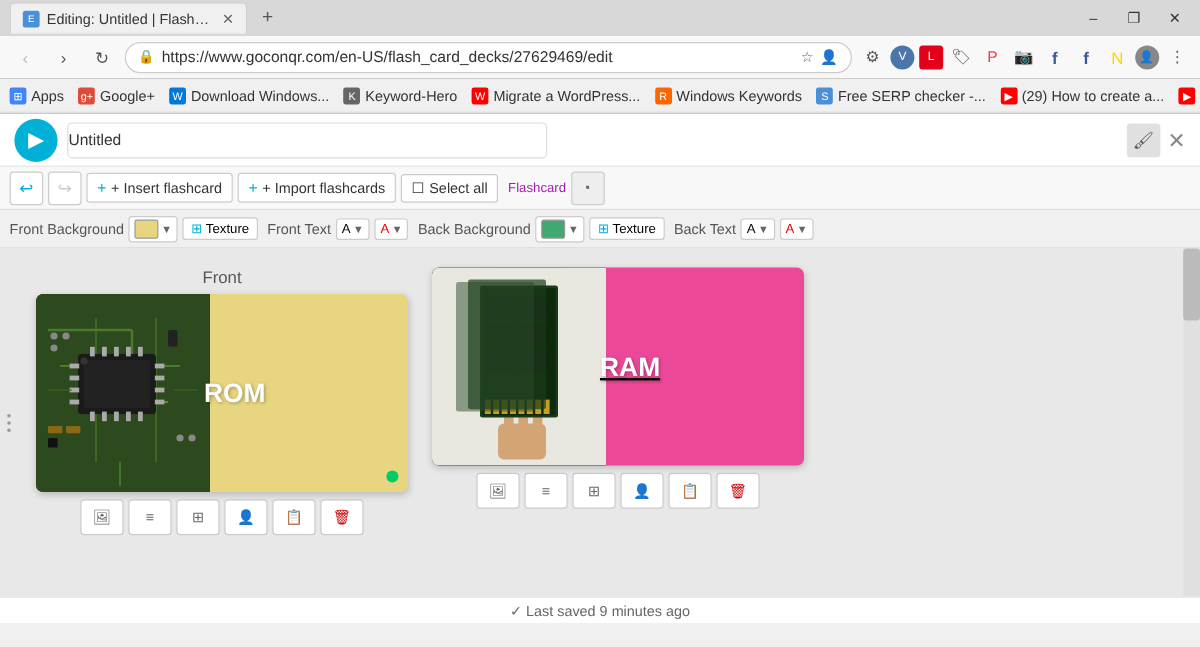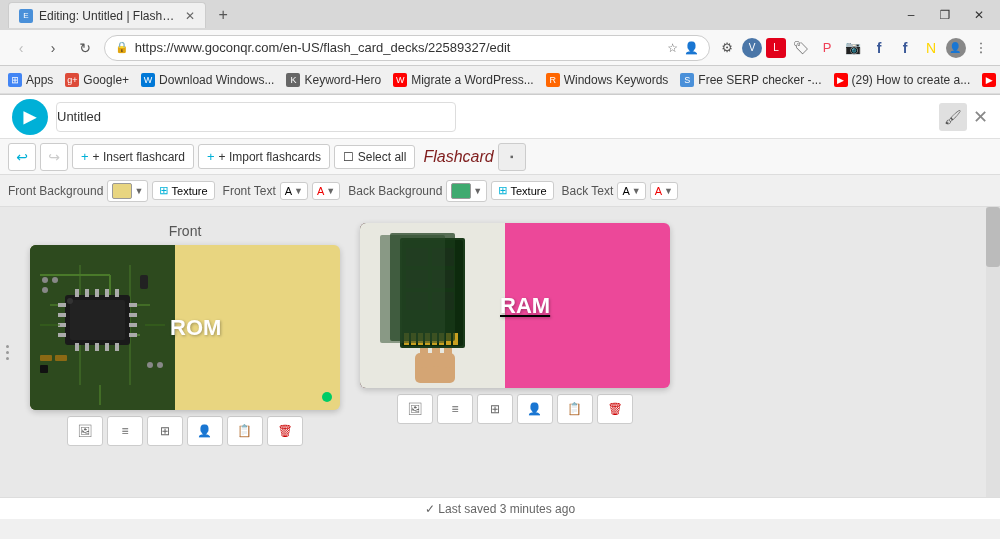--- a/index.html
+++ b/index.html
@@ -44,21 +44,21 @@
     .search-input { width: 100%; height: 30px; border: 1px solid #ddd; border-radius: 4px; padding: 0 0; font-size: 13px; color: #333; }
     .header-icons { display: flex; align-items: center; gap: 6px; margin-left: auto; }
     .h-icon { width: 28px; height: 28px; display: flex; align-items: center; justify-content: center; color: #555; font-size: 14px; cursor: pointer; }
     .close-x { font-size: 18px; color: #888; cursor: pointer; }
 
     
     .editor-toolbar { display: flex; align-items: center; height: 36px; padding: 0 8px; background: #f8f8f8; border-bottom: 1px solid #ddd; gap: 4px; }
     .tool-btn { display: flex; align-items: center; gap: 4px; padding: 4px 8px; border: 1px solid #ccc; border-radius: 3px; background: white; cursor: pointer; font-size: 12px; color: #333; white-space: nowrap; }
     .tool-btn .btn-icon { color: #00b0d7; font-size: 13px; }
     .tool-btn-sq { width: 28px; height: 28px; display: flex; align-items: center; justify-content: center; border: 1px solid #ccc; border-radius: 3px; background: white; cursor: pointer; color: #555; font-size: 13px; }
-    .flashcard-label { font-size: 16px; color: #7f1d1d; margin-left: 4px; font-style: italic; }
+    .flashcard-label { font-size: 11px; color: #a21caf; margin-left: 4px; }
 
     
     .format-bar { display: flex; align-items: center; height: 32px; padding: 0 8px; background: #f0f0f0; border-bottom: 1px solid #ddd; gap: 8px; font-size: 12px; }
     .format-section { display: flex; align-items: center; gap: 4px; }
     .format-label { color: #555; white-space: nowrap; }
     .color-swatch { width: 20px; height: 16px; border: 1px solid #999; border-radius: 2px; cursor: pointer; }
     .format-dropdown { display: flex; align-items: center; gap: 2px; padding: 2px 4px; border: 1px solid #ccc; background: white; border-radius: 3px; cursor: pointer; }
     .format-dropdown-arrow { font-size: 9px; color: #666; }
     .texture-btn { display: flex; align-items: center; gap: 3px; padding: 2px 6px; border: 1px solid #ccc; background: white; border-radius: 3px; cursor: pointer; font-size: 11px; }
     .texture-icon { font-size: 11px; color: #00b0d7; }
@@ -107,21 +107,21 @@
       <div class="browser-btn">✕</div>
     </div>
   </div>
 
   <div class="address-bar">
     <div class="nav-btn disabled">‹</div>
     <div class="nav-btn">›</div>
     <div class="nav-btn">↻</div>
     <div class="url-bar">
       <span class="lock-icon">🔒</span>
-      <span class="url-text">https://www.goconqr.com/en-US/flash_card_decks/22589327/edit</span>
+      <span class="url-text">https://www.goconqr.com/en-US/flash_card_decks/27629469/edit</span>
       <div class="url-bar-icons">
         <span class="url-icon">☆</span>
         <span class="url-icon">👤</span>
       </div>
     </div>
     <div class="toolbar-icons">
       <div class="toolbar-icon">⚙</div>
       <div class="toolbar-icon" style="background:#4a76a8;color:white;border-radius:50%;width:20px;height:20px;font-size:10px;">V</div>
       <div class="toolbar-icon" style="background:#e2001a;color:white;border-radius:3px;width:20px;height:20px;font-size:10px;">L</div>
       <div class="toolbar-icon">🏷</div>
@@ -417,16 +417,16 @@
         </div>
       </div>
     </div>
 
     <div class="scrollbar-right">
       <div class="scrollbar-thumb"></div>
     </div>
   </div>
 
   <div class="status-bar">
-    <span>✓ Last saved 3 minutes ago</span>
+    <span>✓ Last saved 9 minutes ago</span>
   </div>
 
 </div>
 
 </body></html>

